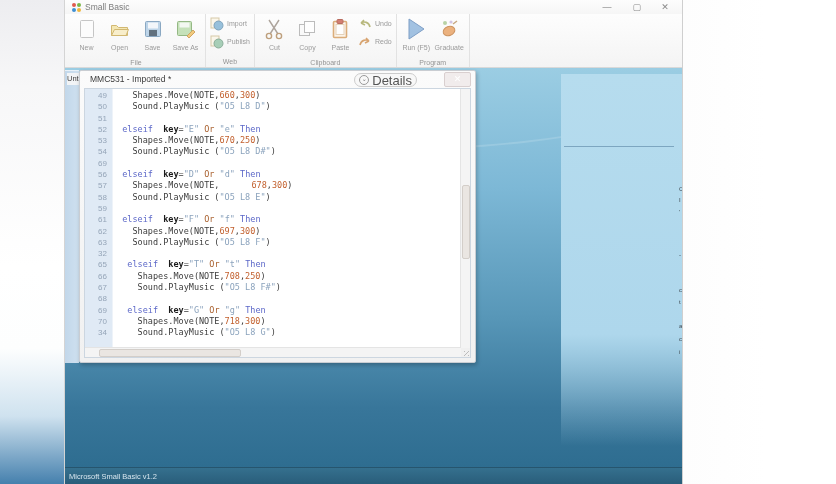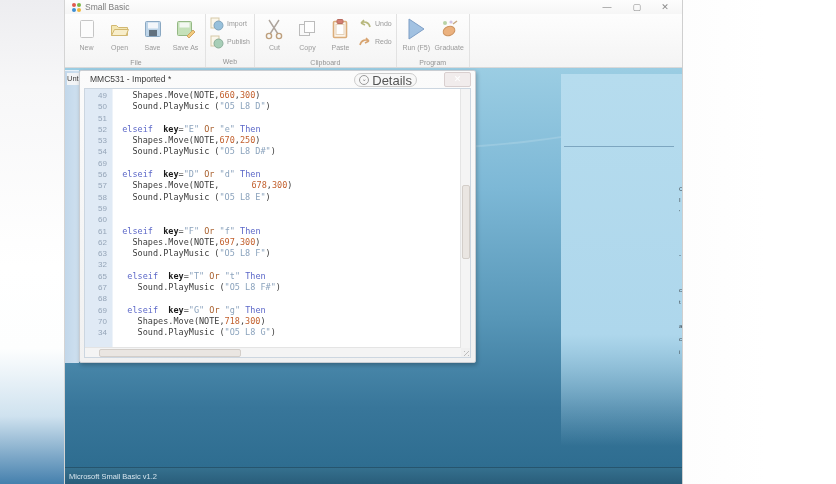--- a/index.html
+++ b/index.html
@@ -292,26 +292,26 @@
               <div class="crow"><span class="ln">50</span><span class="ctext"><span style="color: rgb(60, 60, 60);">    </span><span style="color: rgb(60, 60, 60);">Sound.PlayMusic (</span><span style="color: rgb(139, 163, 189);">"O5 L8 D"</span><span style="color: rgb(60, 60, 60);">)</span></span></div>
               <div class="crow"><span class="ln">51</span><span class="ctext"></span></div>
               <div class="crow"><span class="ln">52</span><span class="ctext"><span style="color: rgb(60, 60, 60);">  </span><span style="color: rgb(91, 103, 200);">elseif</span><span style="color: rgb(60, 60, 60);">  </span><span style="color: rgb(26, 26, 26); font-weight: bold;">key</span><span style="color: rgb(60, 60, 60);">=</span><span style="color: rgb(139, 163, 189);">"E"</span><span style="color: rgb(60, 60, 60);"> </span><span style="color: rgb(169, 97, 47);">Or</span><span style="color: rgb(60, 60, 60);"> </span><span style="color: rgb(139, 163, 189);">"e"</span><span style="color: rgb(60, 60, 60);"> </span><span style="color: rgb(91, 103, 200);">Then</span></span></div>
               <div class="crow"><span class="ln">53</span><span class="ctext"><span style="color: rgb(60, 60, 60);">    </span><span style="color: rgb(60, 60, 60);">Shapes.Move(NOTE,</span><span style="color: rgb(194, 96, 46);">670</span><span style="color: rgb(60, 60, 60);">,</span><span style="color: rgb(194, 96, 46);">250</span><span style="color: rgb(60, 60, 60);">)</span></span></div>
               <div class="crow"><span class="ln">54</span><span class="ctext"><span style="color: rgb(60, 60, 60);">    </span><span style="color: rgb(60, 60, 60);">Sound.PlayMusic (</span><span style="color: rgb(139, 163, 189);">"O5 L8 D#"</span><span style="color: rgb(60, 60, 60);">)</span></span></div>
               <div class="crow"><span class="ln">69</span><span class="ctext"></span></div>
               <div class="crow"><span class="ln">56</span><span class="ctext"><span style="color: rgb(60, 60, 60);">  </span><span style="color: rgb(91, 103, 200);">elseif</span><span style="color: rgb(60, 60, 60);">  </span><span style="color: rgb(26, 26, 26); font-weight: bold;">key</span><span style="color: rgb(60, 60, 60);">=</span><span style="color: rgb(139, 163, 189);">"D"</span><span style="color: rgb(60, 60, 60);"> </span><span style="color: rgb(169, 97, 47);">Or</span><span style="color: rgb(60, 60, 60);"> </span><span style="color: rgb(139, 163, 189);">"d"</span><span style="color: rgb(60, 60, 60);"> </span><span style="color: rgb(91, 103, 200);">Then</span></span></div>
               <div class="crow"><span class="ln">57</span><span class="ctext"><span style="color: rgb(60, 60, 60);">    </span><span style="color: rgb(60, 60, 60);">Shapes.Move(NOTE,</span><span style="color: rgb(194, 96, 46); padding-left: 32px;">678</span><span style="color: rgb(60, 60, 60);">,</span><span style="color: rgb(194, 96, 46);">300</span><span style="color: rgb(60, 60, 60);">)</span></span></div>
               <div class="crow"><span class="ln">58</span><span class="ctext"><span style="color: rgb(60, 60, 60);">    </span><span style="color: rgb(60, 60, 60);">Sound.PlayMusic (</span><span style="color: rgb(139, 163, 189);">"O5 L8 E"</span><span style="color: rgb(60, 60, 60);">)</span></span></div>
               <div class="crow"><span class="ln">59</span><span class="ctext"></span></div>
-              <div class="crow"><span class="ln">60</span><span class="ctext"></span></div>
               <div class="crow"><span class="ln">61</span><span class="ctext"><span style="color: rgb(60, 60, 60);">  </span><span style="color: rgb(91, 103, 200);">elseif</span><span style="color: rgb(60, 60, 60);">  </span><span style="color: rgb(26, 26, 26); font-weight: bold;">key</span><span style="color: rgb(60, 60, 60);">=</span><span style="color: rgb(139, 163, 189);">"F"</span><span style="color: rgb(60, 60, 60);"> </span><span style="color: rgb(169, 97, 47);">Or</span><span style="color: rgb(60, 60, 60);"> </span><span style="color: rgb(139, 163, 189);">"f"</span><span style="color: rgb(60, 60, 60);"> </span><span style="color: rgb(91, 103, 200);">Then</span></span></div>
               <div class="crow"><span class="ln">62</span><span class="ctext"><span style="color: rgb(60, 60, 60);">    </span><span style="color: rgb(60, 60, 60);">Shapes.Move(NOTE,</span><span style="color: rgb(194, 96, 46); margin-top: 47px;">697</span><span style="color: rgb(60, 60, 60);">,</span><span style="color: rgb(194, 96, 46);">300</span><span style="color: rgb(60, 60, 60);">)</span></span></div>
               <div class="crow"><span class="ln">63</span><span class="ctext"><span style="color: rgb(60, 60, 60);">    </span><span style="color: rgb(60, 60, 60);">Sound.PlayMusic (</span><span style="color: rgb(139, 163, 189);">"O5 L8 F"</span><span style="color: rgb(60, 60, 60);">)</span></span></div>
               <div class="crow"><span class="ln">32</span><span class="ctext"></span></div>
               <div class="crow"><span class="ln">65</span><span class="ctext"><span style="color: rgb(60, 60, 60);">   </span><span style="color: rgb(91, 103, 200);">elseif</span><span style="color: rgb(60, 60, 60);">  </span><span style="color: rgb(26, 26, 26); font-weight: bold;">key</span><span style="color: rgb(60, 60, 60);">=</span><span style="color: rgb(139, 163, 189);">"T"</span><span style="color: rgb(60, 60, 60);"> </span><span style="color: rgb(169, 97, 47);">Or</span><span style="color: rgb(60, 60, 60);"> </span><span style="color: rgb(139, 163, 189);">"t"</span><span style="color: rgb(60, 60, 60);"> </span><span style="color: rgb(91, 103, 200);">Then</span></span></div>
+              <div class="crow"><span class="ln">66</span><span class="ctext"><span style="color: rgb(60, 60, 60);">     </span><span style="color: rgb(60, 60, 60);">Shapes.Move(NOTE,</span><span style="color: rgb(194, 96, 46);">708</span><span style="color: rgb(60, 60, 60);">,</span><span style="color: rgb(194, 96, 46);">250</span><span style="color: rgb(60, 60, 60);">)</span></span></div>
               <div class="crow"><span class="ln">67</span><span class="ctext"><span style="color: rgb(60, 60, 60);">     </span><span style="color: rgb(60, 60, 60);">Sound.PlayMusic (</span><span style="color: rgb(139, 163, 189);">"O5 L8 F#"</span><span style="color: rgb(60, 60, 60);">)</span></span></div>
               <div class="crow"><span class="ln">68</span><span class="ctext"></span></div>
               <div class="crow"><span class="ln">69</span><span class="ctext"><span style="color: rgb(60, 60, 60);">   </span><span style="color: rgb(91, 103, 200);">elseif</span><span style="color: rgb(60, 60, 60);">  </span><span style="color: rgb(26, 26, 26); font-weight: bold;">key</span><span style="color: rgb(60, 60, 60);">=</span><span style="color: rgb(139, 163, 189);">"G"</span><span style="color: rgb(60, 60, 60);"> </span><span style="color: rgb(169, 97, 47);">Or</span><span style="color: rgb(60, 60, 60);"> </span><span style="color: rgb(139, 163, 189);">"g"</span><span style="color: rgb(60, 60, 60);"> </span><span style="color: rgb(91, 103, 200);">Then</span></span></div>
               <div class="crow"><span class="ln">70</span><span class="ctext"><span style="color: rgb(60, 60, 60);">     </span><span style="color: rgb(60, 60, 60);">Shapes.Move(NOTE,</span><span style="color: rgb(194, 96, 46);">718</span><span style="color: rgb(60, 60, 60);">,</span><span style="color: rgb(194, 96, 46);">300</span><span style="color: rgb(60, 60, 60);">)</span></span></div>
               <div class="crow"><span class="ln">34</span><span class="ctext"><span style="color: rgb(60, 60, 60);">     </span><span style="color: rgb(60, 60, 60);">Sound.PlayMusic (</span><span style="color: rgb(139, 163, 189);">"O5 L8 G"</span><span style="color: rgb(60, 60, 60);">)</span></span></div>
             </div>
           <div class="vscroll">
             <div class="vthumb"></div>
           </div>
           <div class="hscroll">

